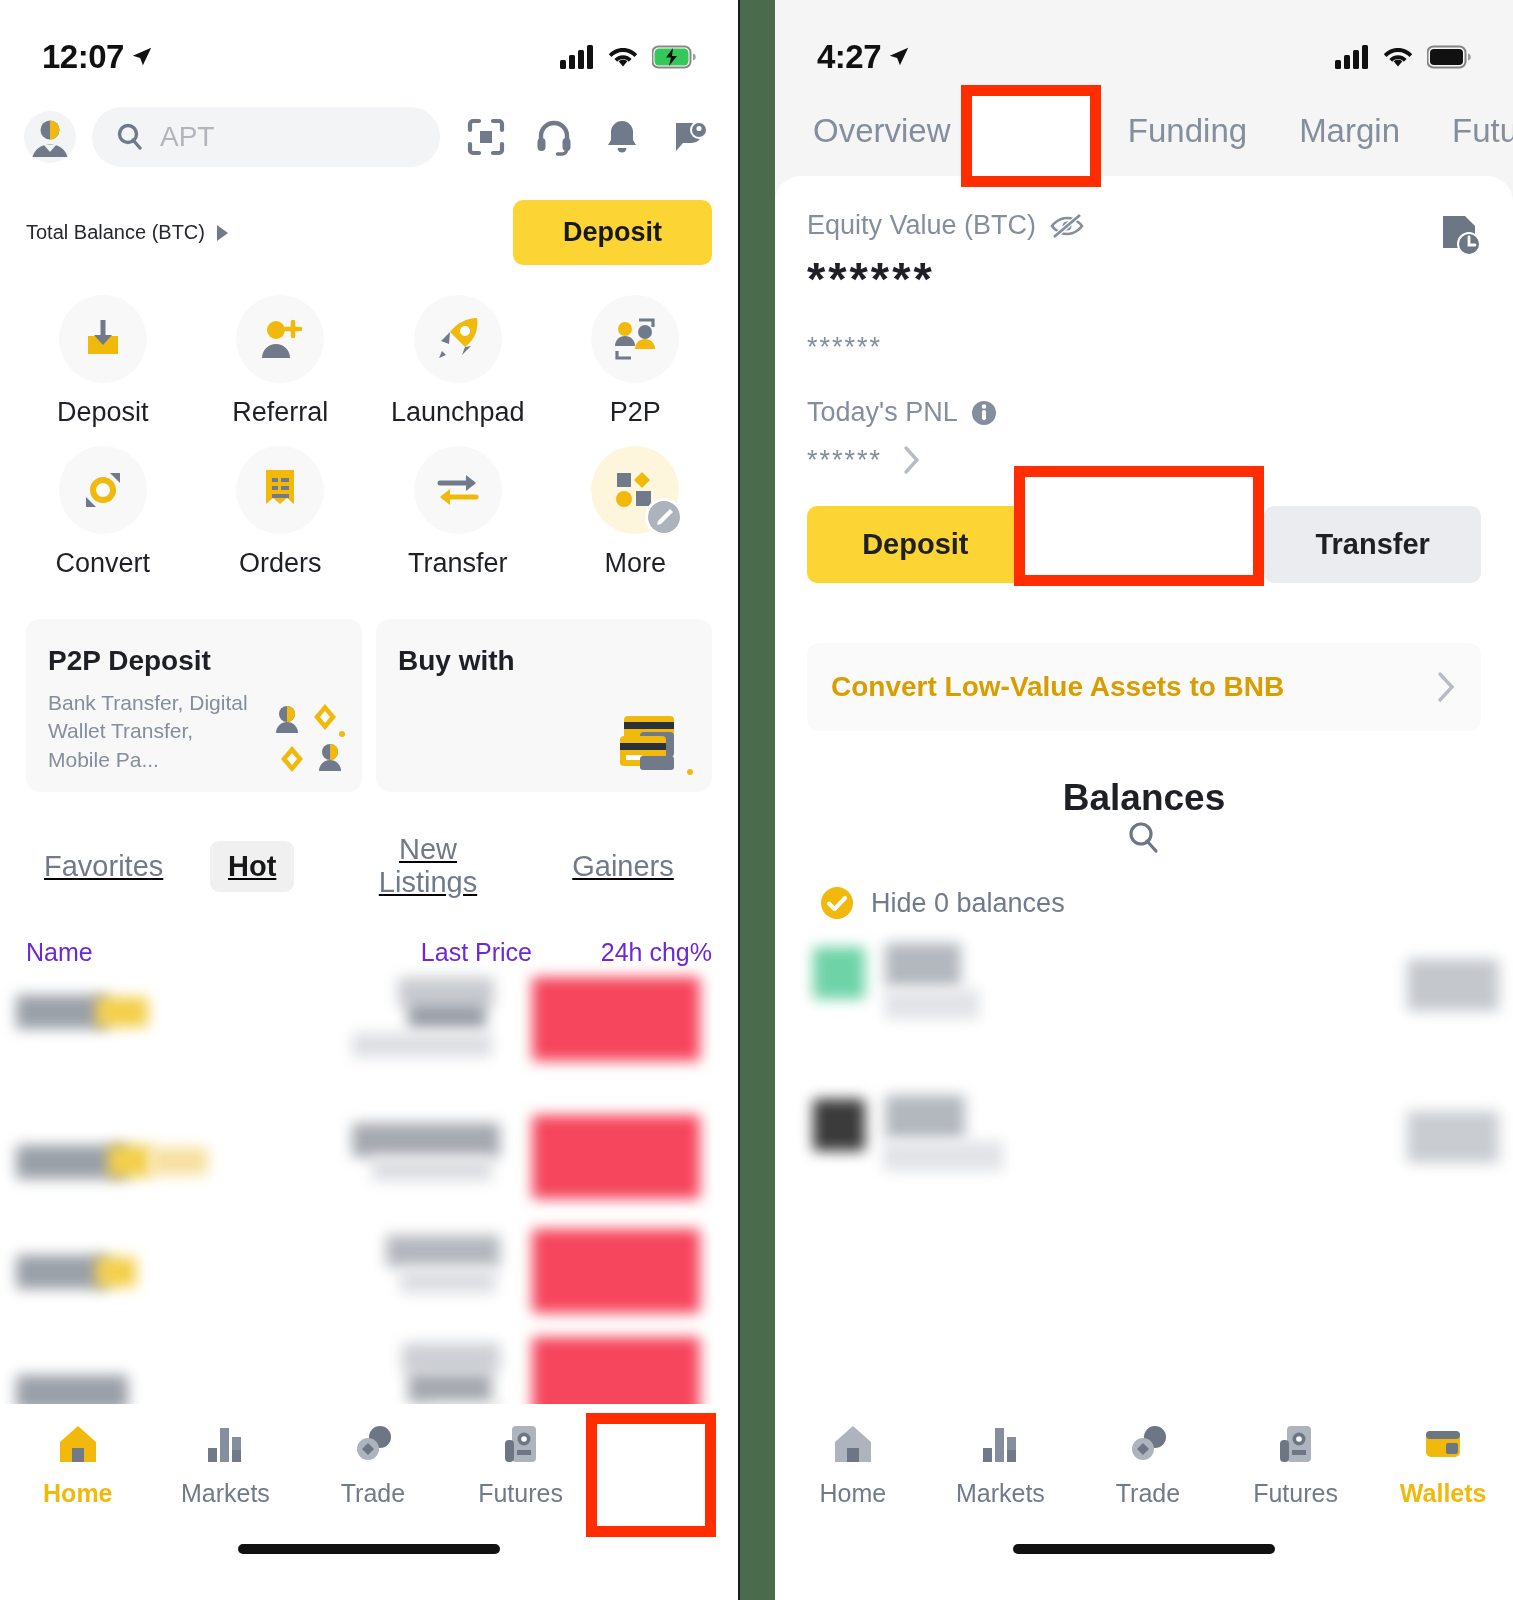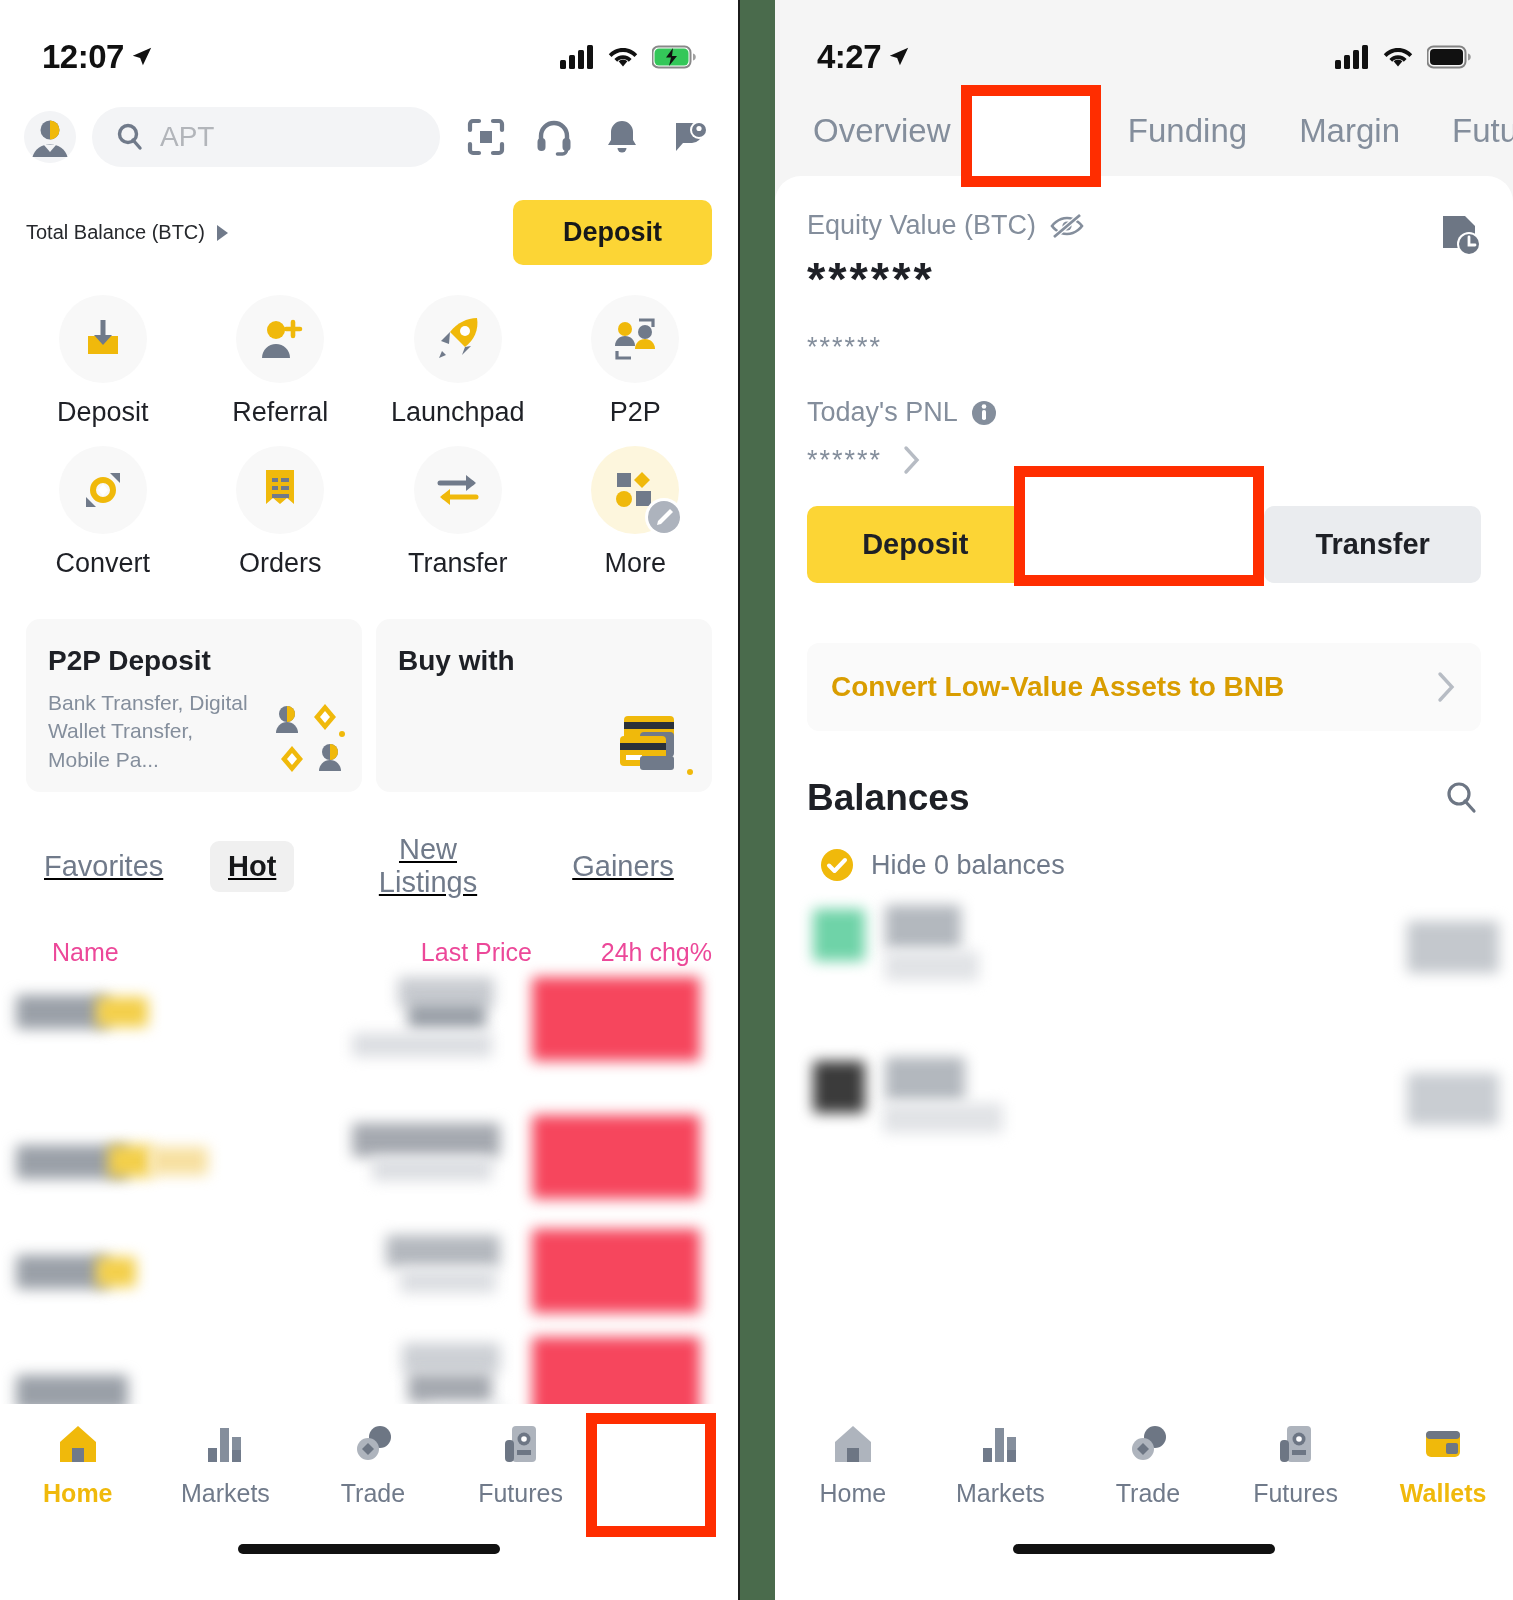--- a/index.html
+++ b/index.html
@@ -83,21 +83,21 @@
     min-height: 152px; position: relative; cursor: pointer;
   }
   .promo-title { font-size: 28px; font-weight: bold; color: #1e2026; }
   .promo-sub { font-size: 21px; color: #848e9c; line-height: 1.35; margin-top: 12px; width: 70%; }
   .promo-art { position: absolute; right: 14px; bottom: 14px; }
 
   
   .mkt-tabs { display: flex; align-items: center; padding: 32px 0 0 0; text-decoration: underline; }
   .mkt-tab { font-size: 29px; color: #707a8a; padding: 9px 18px; cursor: pointer; }
   .mkt-tab.active { color: #17181a; font-weight: bold; background: #f0f0f0; border-radius: 9px; }
-  .mkt-head { display: flex; padding: 30px 26px 0 26px; font-size: 25px; color: #ec4899; margin-left: 26px; }
+  .mkt-head { display: flex; padding: 30px 26px 0 26px; font-size: 25px; color: #6d28d9; }
 
   
   .rows { position: relative; margin-top: 18px; }
   .cens { position: absolute; filter: blur(7px); border-radius: 3px; }
 
   
   .bottomnav {
     position: absolute; left: 0; bottom: 0; width: 100%; background: #fff;
     padding-top: 16px; height: 196px;
   }
@@ -132,20 +132,21 @@
   .act-btn.primary { background: #fcd535; }
   .convert-bar {
     background: #fafafa; border-radius: 12px; margin: 30px 32px 0 32px;
     padding: 26px 24px; display: flex; align-items: center; justify-content: space-between;
     cursor: pointer;
   }
   .convert-text { font-size: 28px; color: #d99d00; font-weight: bold; }
   .balances-row {
     display: flex; align-items: center; justify-content: space-between;
     padding: 46px 32px 0 32px;
+    flex-direction: column;
   }
   .balances-title { font-size: 37px; font-weight: bold; color: #1e2026; }
   .hide-row { display: flex; align-items: center; gap: 16px; padding: 28px 32px 0 44px; }
   .hide-text { font-size: 27px; color: #707a8a; }
   .rwhite-bg { position:absolute; top:196px; left:0; width:738px; height:1404px; background:#fff; }
 </style>
 </head>
 <body>
 
 <div class="screens">

